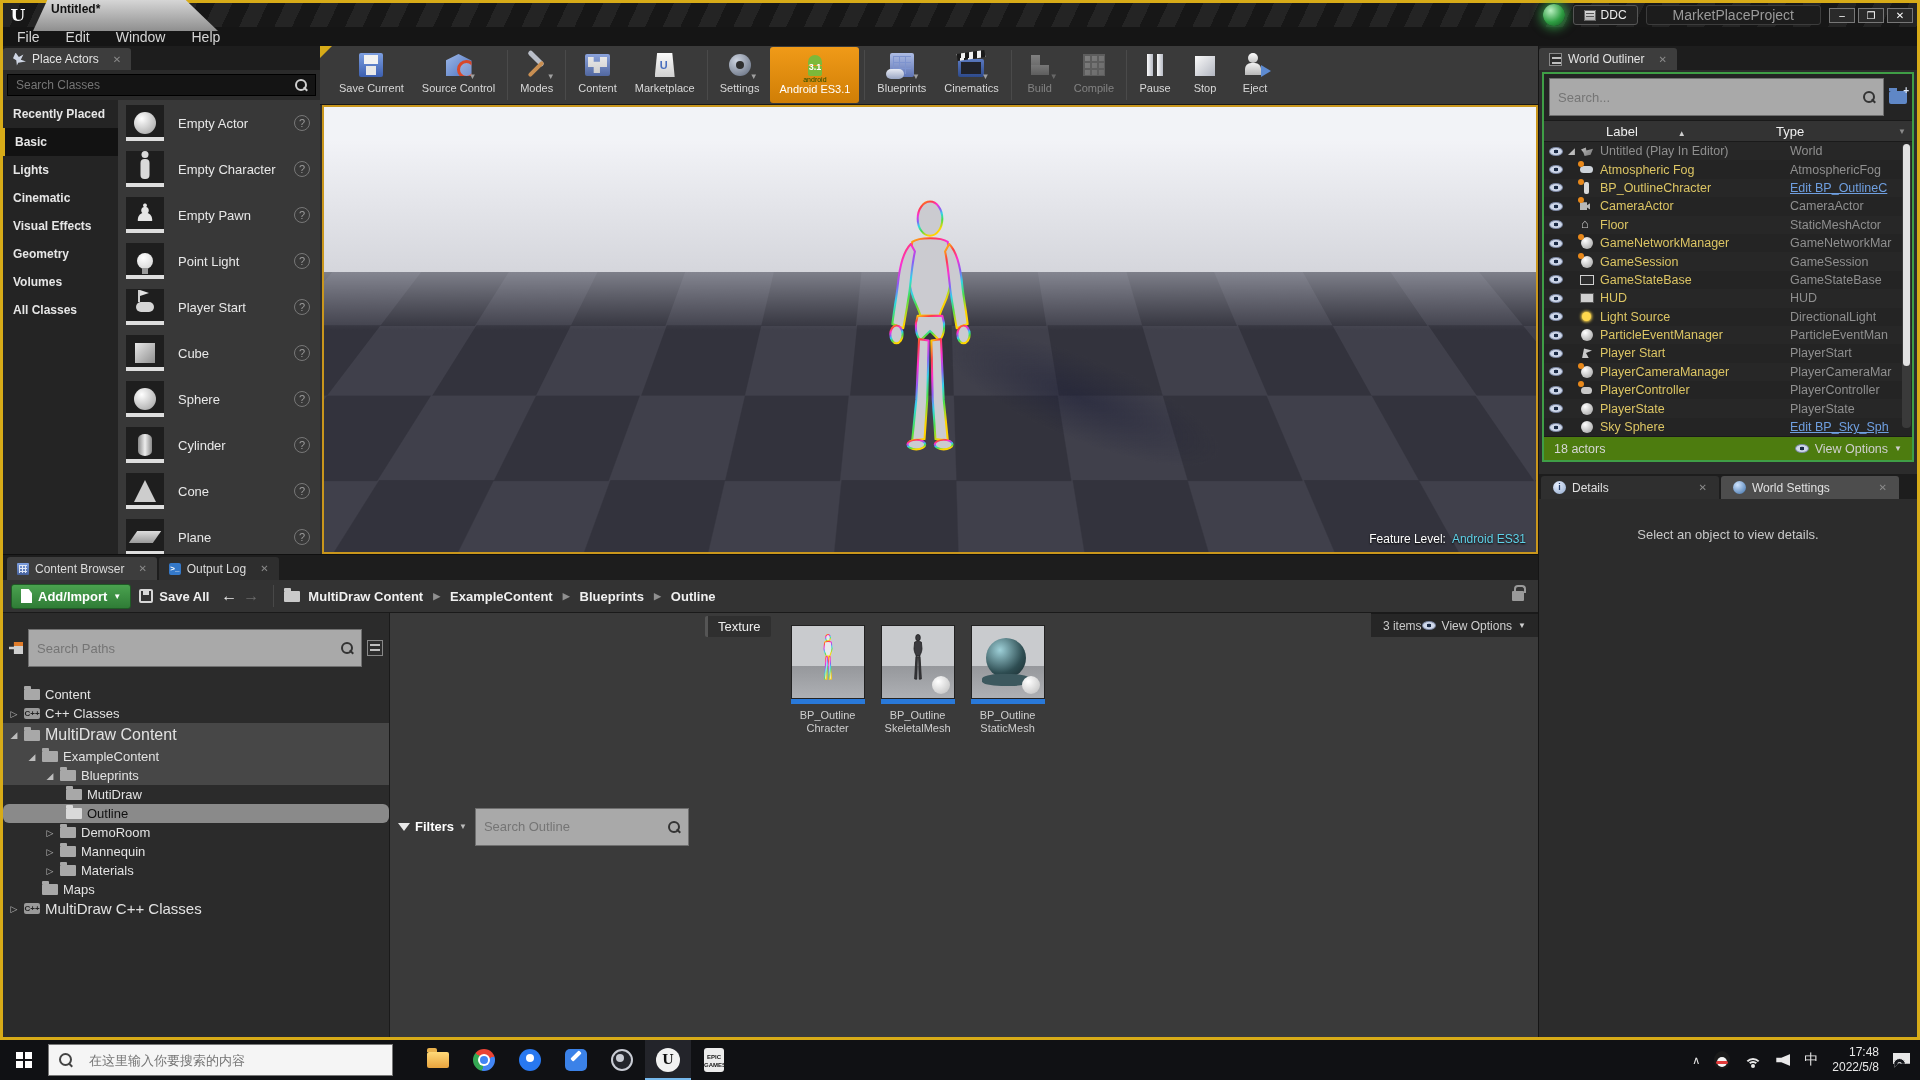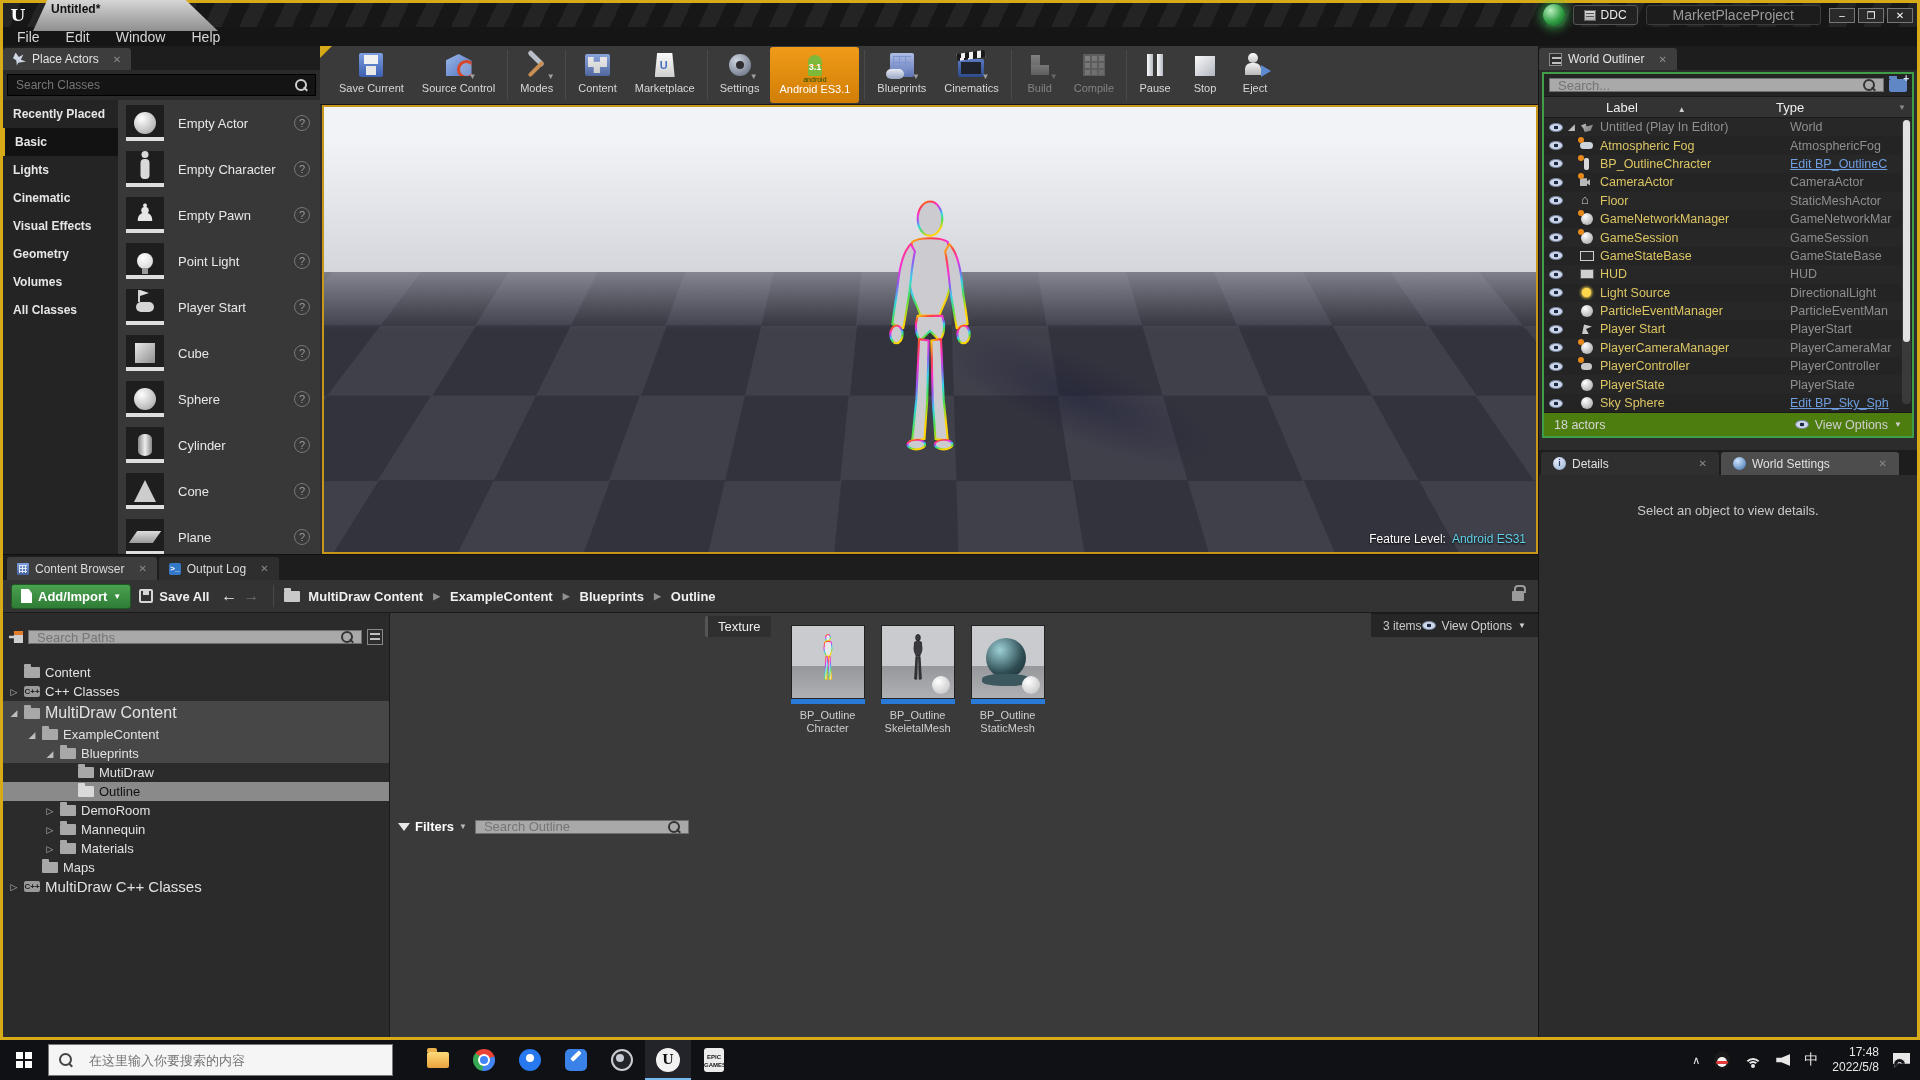--- a/index.html
+++ b/index.html
@@ -170,36 +170,36 @@
   .fold::before{ content:""; position:absolute; left:0; top:-3px; width:7px; height:3px; background:inherit; border-radius:1px 1px 0 0;}
   .fold.lite{ background:#c9c9c9;}
   .breadcrumb{ display:flex; align-items:center; gap:10px; color:#f0f0f0; font-size:13px; font-weight:bold;}
   .bc-sep{ color:#8f8f8f; font-size:9px;}
   .lock{ margin-left:auto; width:12px; height:10px; background:#9a9a9a; border-radius:1px; position:relative; margin-right:6px;}
   .lock::before{ content:""; position:absolute; left:2px; top:-6px; width:8px; height:6px; border:2px solid #9a9a9a; border-bottom:none; border-radius:4px 4px 0 0;}
   .cb-body{ flex:1; display:flex; min-height:0;}
   .cb-sources{ width:387px; background:#2b2b2b; border-right:1px solid #1a1a1a; padding-top:4px;}
   .src-searchrow{ display:flex; align-items:center; gap:5px; padding:12px 6px;}
   .src-toggle{ width:14px; height:12px; background:linear-gradient(#e07c2a 4px,#cfcfcf 4px); clip-path:polygon(0 40%,35% 40%,35% 0,100% 0,100% 100%,35% 100%,35% 60%,0 60%); flex:none;}
-  .search-lite{ flex:1; height:14px; background:#a9a9a9; border:1px solid #6f6f6f; display:flex; align-items:center;}
+  .search-lite{ flex:1; height:38px; background:#a9a9a9; border:1px solid #6f6f6f; display:flex; align-items:center;}
   .search-lite input{ flex:1; background:transparent; border:none; outline:none; color:#4d4d4d; font-size:13px; padding:0 8px;}
   .mag.dark::before{ border-color:#333;} .mag.dark::after{ background:#333;}
   .listtoggle{ width:16px; height:16px; border:1px solid #888; flex:none; background:
      linear-gradient(#bfbfbf 2px,transparent 2px) 2px 3px/10px 4px no-repeat,
      linear-gradient(#bfbfbf 2px,transparent 2px) 2px 8px/10px 4px no-repeat,#2d2d2d;}
   .tree{ margin-top:6px; font-size:13px; color:#e2e2e2;}
   .tree-row{ display:flex; align-items:center; height:19px; gap:5px; padding-left:6px;}
   .tree-row.big{ font-size:16px; height:24px;}
   .tree-row.path{ background:#474747;}
   .tree-row.sel{ background:#8a8a8a; color:#111;}
   .tree-row.sel .fold{ background:#d9d9d9;}
   .tw{ width:10px; flex:none; color:#bdbdbd; font-size:9px; text-align:center;}
   .cpp-ic{ width:16px; height:11px; background:#9a9a9a; border-radius:2px; color:#222; font-size:8px; font-weight:bold;
            text-align:center; line-height:11px; flex:none;}
-  .d1{ padding-left:24px;} .d2{ padding-left:42px;} .d3{ padding-left:60px;}
+  .d1{ padding-left:24px;} .d2{ padding-left:42px;} .d3{ padding-left:48px;border-radius:6px;}
   .cb-assets{ flex:1; background:#3a3a3a; display:flex; flex-direction:row; min-height:0;}
   .flt-row{ display:flex; align-items:center; gap:8px; padding:5px 8px 2px;}
   .filters{ display:flex; align-items:center; gap:5px; color:#fff; font-size:13px; font-weight:bold;}
   .funnel{ width:0;height:0;border-left:6px solid transparent;border-right:6px solid transparent;border-top:8px solid #e8e8e8; position:relative;}
   .chip-row{ padding:3px 8px;}
   .chip{ display:inline-flex; align-items:center; background:#2f2f2f; border-left:3px solid #555; color:#ededed;
          font-size:13px; padding:3px 10px; border-radius:2px;}
   .asset-grid{ flex:1; display:flex; gap:12px; padding:12px 10px; align-items:flex-start;}
   .asset{ width:78px; text-align:center;}
   .a-thumb{ width:74px; height:74px; margin:0 auto; background:linear-gradient(#c9cbce 55%,#96989c 56%,#aeb0b4); position:relative; border:1px solid #222;}

